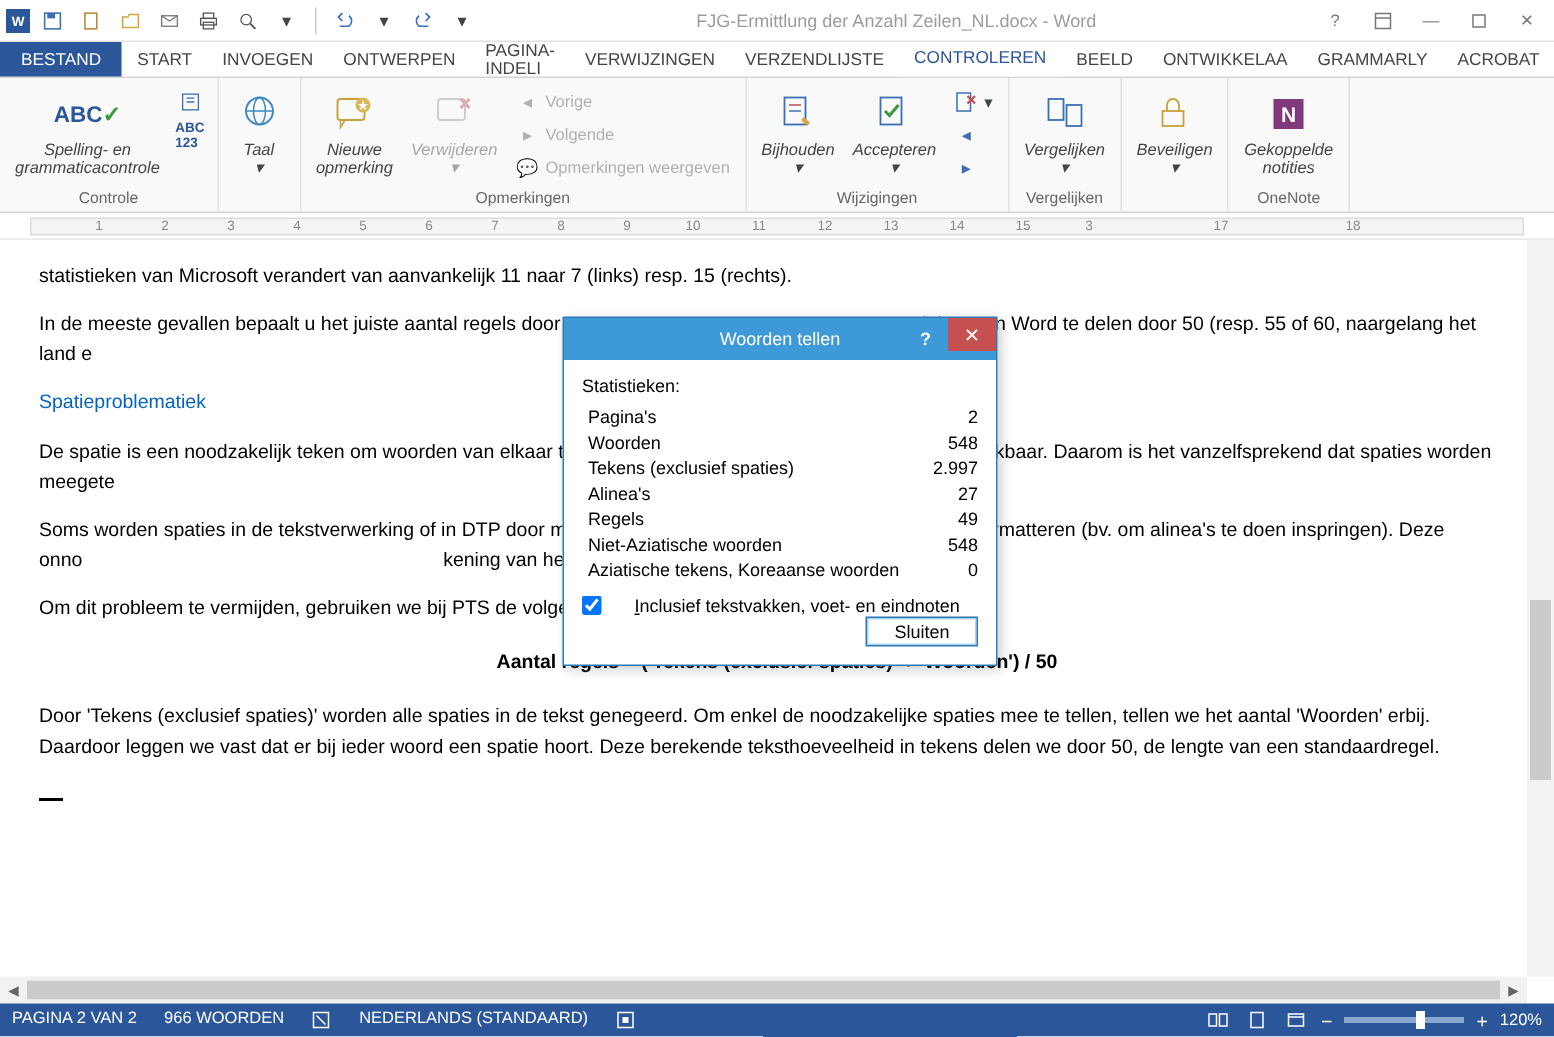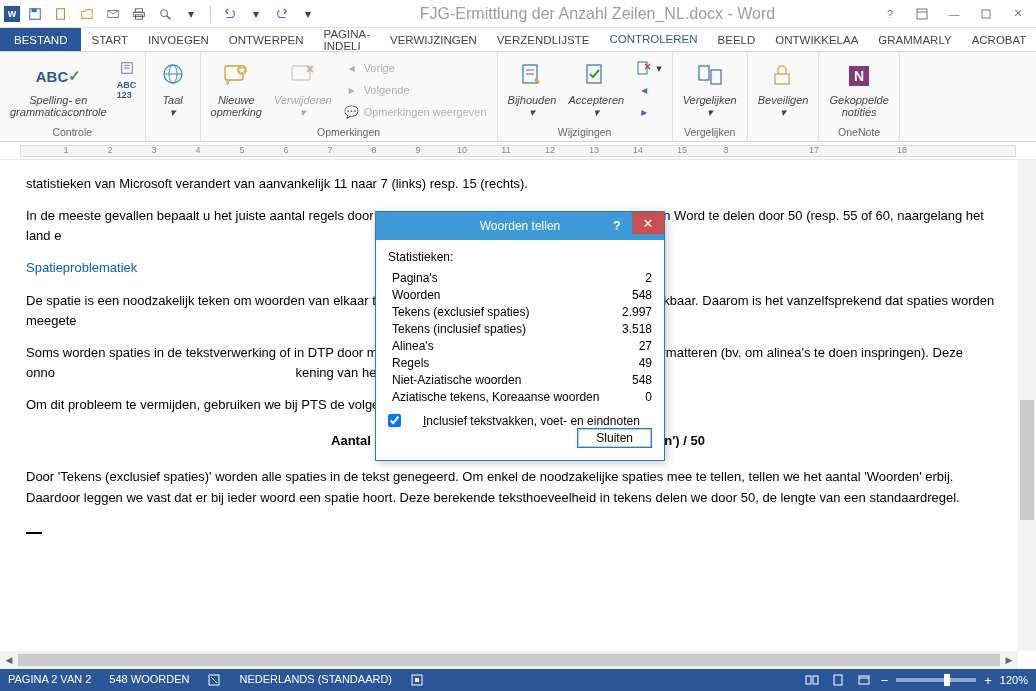--- a/index.html
+++ b/index.html
@@ -4,21 +4,21 @@
 <style>
 * { margin: 0; padding: 0; box-sizing: border-box; font-family: 'Segoe UI', Tahoma, sans-serif; }
 body { background: #fff; width: 1036px; height: 691px; overflow: hidden; position: relative; }
 
 
 .titlebar { height: 28px; background: #fff; border-bottom: 1px solid #e1e1e1; display: flex; align-items: center; padding: 0 4px; }
 .tb-left { display: flex; gap: 4px; align-items: center; }
 .tb-icon { width: 16px; height: 16px; background: #2b579a; display: flex; align-items: center; justify-content: center; color: #fff; font-size: 9px; font-weight: bold; }
 .qat-btn { width: 22px; height: 22px; display: flex; align-items: center; justify-content: center; font-size: 12px; color: #444; cursor: pointer; }
 .qat-sep { width: 1px; height: 18px; background: #ccc; margin: 0 4px; }
-.tb-title { flex: 1; text-align: center; font-size: 16px; color: #9c9c9c; }
+.tb-title { flex: 1; text-align: center; font-size: 12px; color: #9c9c9c; }
 .tb-right { display: flex; gap: 4px; align-items: center; }
 .win-btn { width: 28px; height: 20px; display: flex; align-items: center; justify-content: center; font-size: 11px; color: #777; cursor: pointer; }
 
 
 .ribbon-tabs { height: 24px; background: #fff; display: flex; align-items: stretch; border-bottom: 1px solid #d4d4d4; }
 .rtab { padding: 0 10px; font-size: 11.5px; color: #444; display: flex; align-items: center; cursor: pointer; }
 .rtab.file { background: #2b579a; color: #fff; padding: 0 14px; }
 .rtab.active { color: #2b579a; border-bottom: 2px solid #fff; position: relative; }
 .rtab.active::after { content: ''; position: absolute; bottom: -1px; left: 0; right: 0; height: 1px; background: #fff; }
 
@@ -392,21 +392,21 @@
   <span class="hscroll-btn">◀</span>
   <div class="hscroll-track">
       <div class="hscroll-thumb"></div>
     </div>
   <span class="hscroll-btn">▶</span>
 </div>
 
 <div class="statusbar">
   <div class="sb-left">
     <span class="sb-item">PAGINA 2 VAN 2</span>
-    <span class="sb-item">548 WOORDEN</span>
+    <span class="sb-item">966 WOORDEN</span>
     <span class="sb-item">
         <svg width="14" height="14" viewBox="0 0 14 14">
           <rect x="2" y="2" width="10" height="10" fill="none" stroke="#fff"></rect>
           <line x1="4" y1="4" x2="10" y2="10" stroke="#fff"></line>
         </svg>
       </span>
     <span class="sb-item">NEDERLANDS (STANDAARD)</span>
     <span class="sb-item">
         <svg width="14" height="14" viewBox="0 0 14 14">
           <rect x="2" y="2" width="10" height="10" fill="none" stroke="#fff"></rect>
@@ -454,24 +454,20 @@
           <span>Pagina's</span>
           <span>2</span>
         </div>
         <div class="stat-row">
           <span>Woorden</span>
           <span>548</span>
         </div>
         <div class="stat-row">
           <span>Tekens (exclusief spaties)</span>
           <span>2.997</span>
-        </div>
-        <div class="stat-row">
-          <span>Tekens (inclusief spaties)</span>
-          <span>3.518</span>
         </div>
         <div class="stat-row">
           <span>Alinea's</span>
           <span>27</span>
         </div>
         <div class="stat-row">
           <span>Regels</span>
           <span>49</span>
         </div>
         <div class="stat-row">

